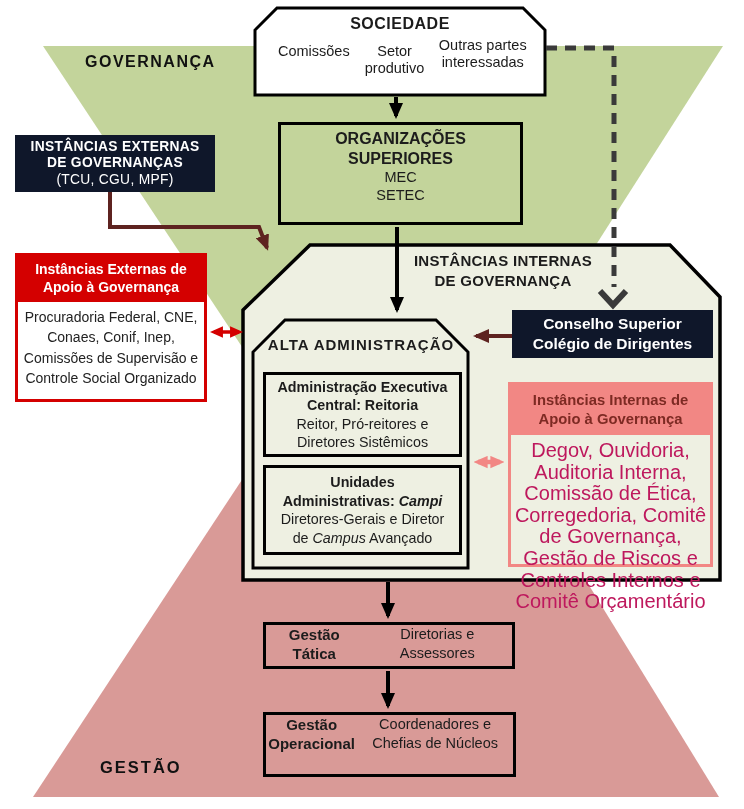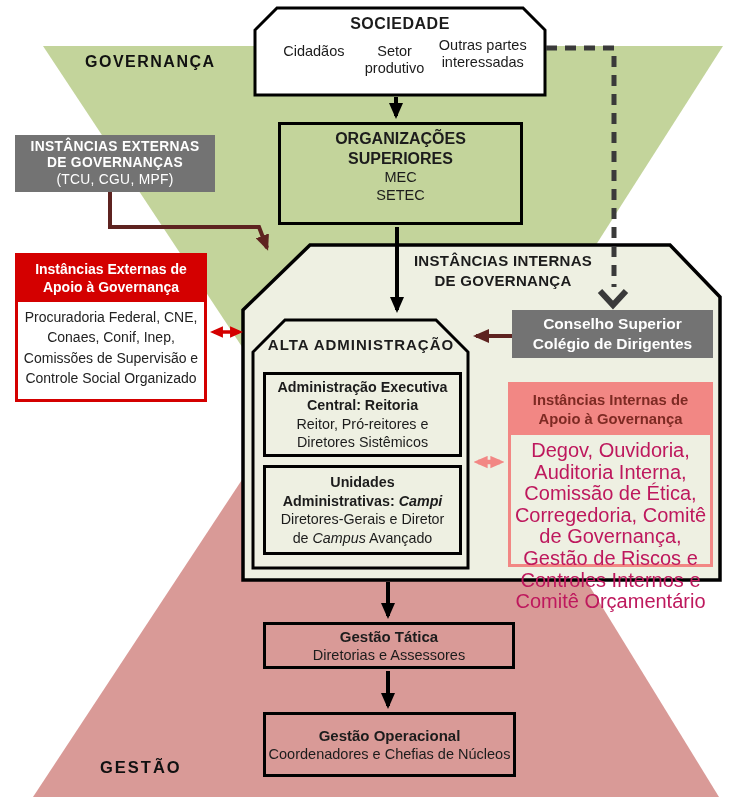--- a/index.html
+++ b/index.html
@@ -20,21 +20,21 @@
   
   .sociedade-content{left:257px;top:10px;width:286px;height:84px;}
   .sociedade-title{font-size:16px;font-weight:bold;margin-top:5px;letter-spacing:.5px;}
   .sociedade-items{display:flex;justify-content:space-between;padding:4px 12px 0 16px;font-size:14.5px;line-height:16.5px;}
   .sociedade-items .cell{text-align:center;}
   .cell-a{width:88px;padding-top:6px;}
   .cell-b{width:86px;padding-top:6px;}
   .cell-c{width:104px;}
 
   
-  .maroon-box{background:#737373;color:#fff;display:flex;flex-direction:column;justify-content:center;}
+  .maroon-box{background:#0f172a;color:#fff;display:flex;flex-direction:column;justify-content:center;}
   .ext-gov{left:15px;top:135px;width:200px;height:57px;font-size:13.8px;line-height:16.5px;letter-spacing:.3px;}
   .conselho{left:512px;top:310px;width:201px;height:48px;font-size:15.5px;line-height:20px;font-weight:bold;}
 
   
   .organizacoes{left:278px;top:122px;width:245px;height:103px;border:3px solid #000;padding-top:4px;}
   .organizacoes .t{font-size:16px;font-weight:bold;line-height:19.5px;}
   .organizacoes .i{font-size:14.5px;line-height:18px;}
 
   
   .red-box{left:15px;top:253px;width:192px;height:149px;border:3px solid #d40000;background:#fff;}
@@ -49,21 +49,21 @@
   .inner-box{border:3px solid #000;display:flex;flex-direction:column;justify-content:center;font-size:14.3px;line-height:18.5px;}
   .inner1{left:263px;top:372px;width:199px;height:85px;}
   .inner2{left:263px;top:465px;width:199px;height:90px;}
 
   
   .pink-box{left:508px;top:382px;width:205px;height:185px;border:3px solid #f28784;}
   .pink-box .hdr{background:#f28784;color:#7d2a23;font-weight:bold;font-size:14.8px;line-height:18.5px;padding:6px 2px 7px 2px;}
   .pink-box .bdy{font-size:20px;line-height:21.6px;padding:5px 2px;color:#be185d;}
 
   
-  .mgmt-box{border:3px solid #000;display:flex;flex-direction:column;justify-content:center;}
+  .mgmt-box{border:3px solid #000;display:flex;flex-direction:row;justify-content:center;}
   .gtatica{left:263px;top:622px;width:252px;height:47px;}
   .goper{left:263px;top:712px;width:253px;height:65px;}
   .mgmt-box .t{font-size:15px;font-weight:bold;line-height:19px;}
   .mgmt-box .s{font-size:14.5px;line-height:18.5px;}
 </style>
 </head>
 <body>
 
 <div id="stage">
 
@@ -73,21 +73,21 @@
     <polygon points="277,8 523,8 545,30 545,95 255,95 255,30" fill="#ffffff" stroke="#000" stroke-width="3"></polygon>
     <polygon points="310,245 670,245 720,297 720,580 243,580 243,310" fill="#eef0e2" stroke="#000" stroke-width="3.5"></polygon>
     <polygon points="285,320 436,320 468,352 468,568 253,568 253,352" fill="#eef0e2" stroke="#000" stroke-width="3"></polygon>
   </svg>
 
   <div class="abs corner-label" style="left:85px;top:53px;width:150px;">GOVERNANÇA</div>
 
   <div class="abs sociedade-content center">
     <div class="sociedade-title">SOCIEDADE</div>
     <div class="sociedade-items">
-      <span class="cell cell-a">Cidadãos</span>
+      <span class="cell cell-a">Comissões</span>
       <span class="cell cell-b">Setor produtivo</span>
       <span class="cell cell-c">Outras partes interessadas</span>
     </div>
   </div>
 
   <div class="abs maroon-box ext-gov center">
     <div class="bold">INSTÂNCIAS EXTERNAS</div>
     <div class="bold">DE GOVERNANÇAS</div>
     <div>(TCU, CGU, MPF)</div>
   </div>

